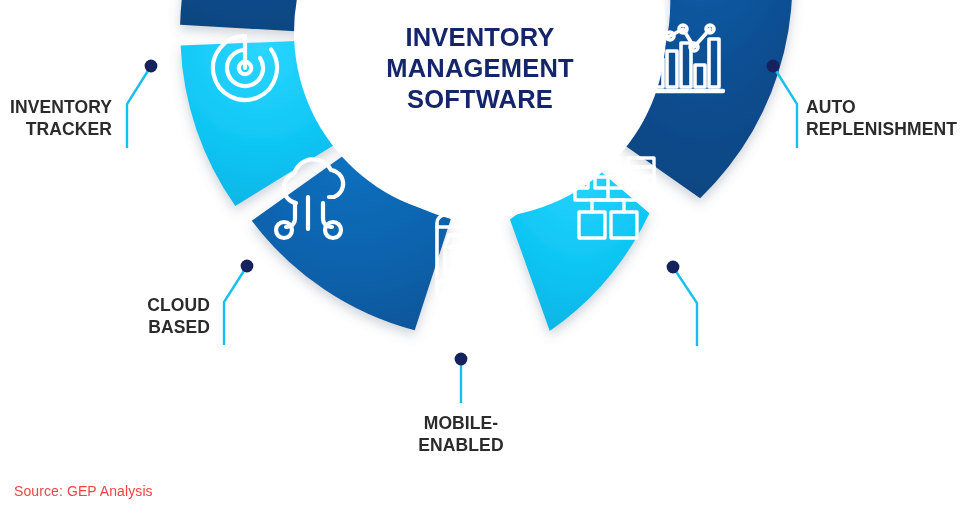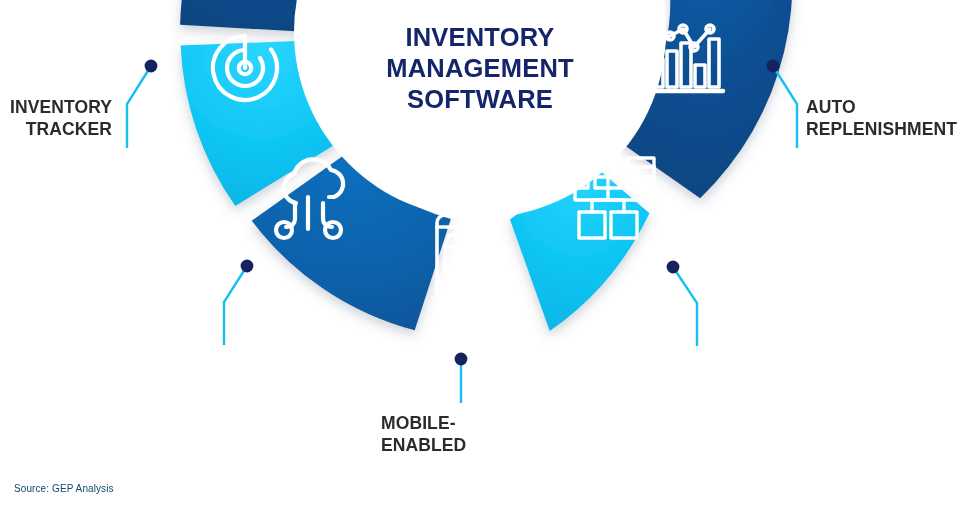--- a/index.html
+++ b/index.html
@@ -48,28 +48,28 @@
     color: #2b2b2b;
     font-family: "Liberation Sans", sans-serif;
     font-weight: bold;
     font-size: 17.5px;
     line-height: 22px;
     letter-spacing: 0.1px;
     white-space: pre-line;
   }
   .lbl-left { text-align: right; }
   .lbl-right { text-align: left; }
-  .lbl-center { }
+  .lbl-center { text-align: center; }
   .source-note {
     position: absolute;
     left: 14px;
     top: 483px;
-    color: #0c4a6e;
-    font-family: "Liberation Sans", sans-serif;
-    font-size: 10px;
+    color: #ef4444;
+    font-family: "Liberation Sans", sans-serif;
+    font-size: 14px;
     font-weight: normal;
     letter-spacing: 0.1px;
     text-align: center;
   }
 </style>
 </head>
 <body>
 
 <div id="stage">
 
@@ -223,20 +223,22 @@
     </g>
   </svg>
 
   <div class="center-title">INVENTORY
 MANAGEMENT
 SOFTWARE</div>
 
   <div class="leaf-label lbl-left" style="left:0px; top:96px; width:112px;">INVENTORY
 TRACKER</div>
 
+  <div class="leaf-label lbl-left" style="left:60px; top:294px; width:150px;">CLOUD
+BASED</div>
 
   <div class="leaf-label lbl-center" style="left:381px; top:412px; width:160px;">MOBILE-
 ENABLED</div>
 
 
   <div class="leaf-label lbl-right" style="left:806px; top:96px; width:250px;">AUTO
 REPLENISHMENT</div>
 
   <div class="source-note">Source: GEP Analysis</div>
 

